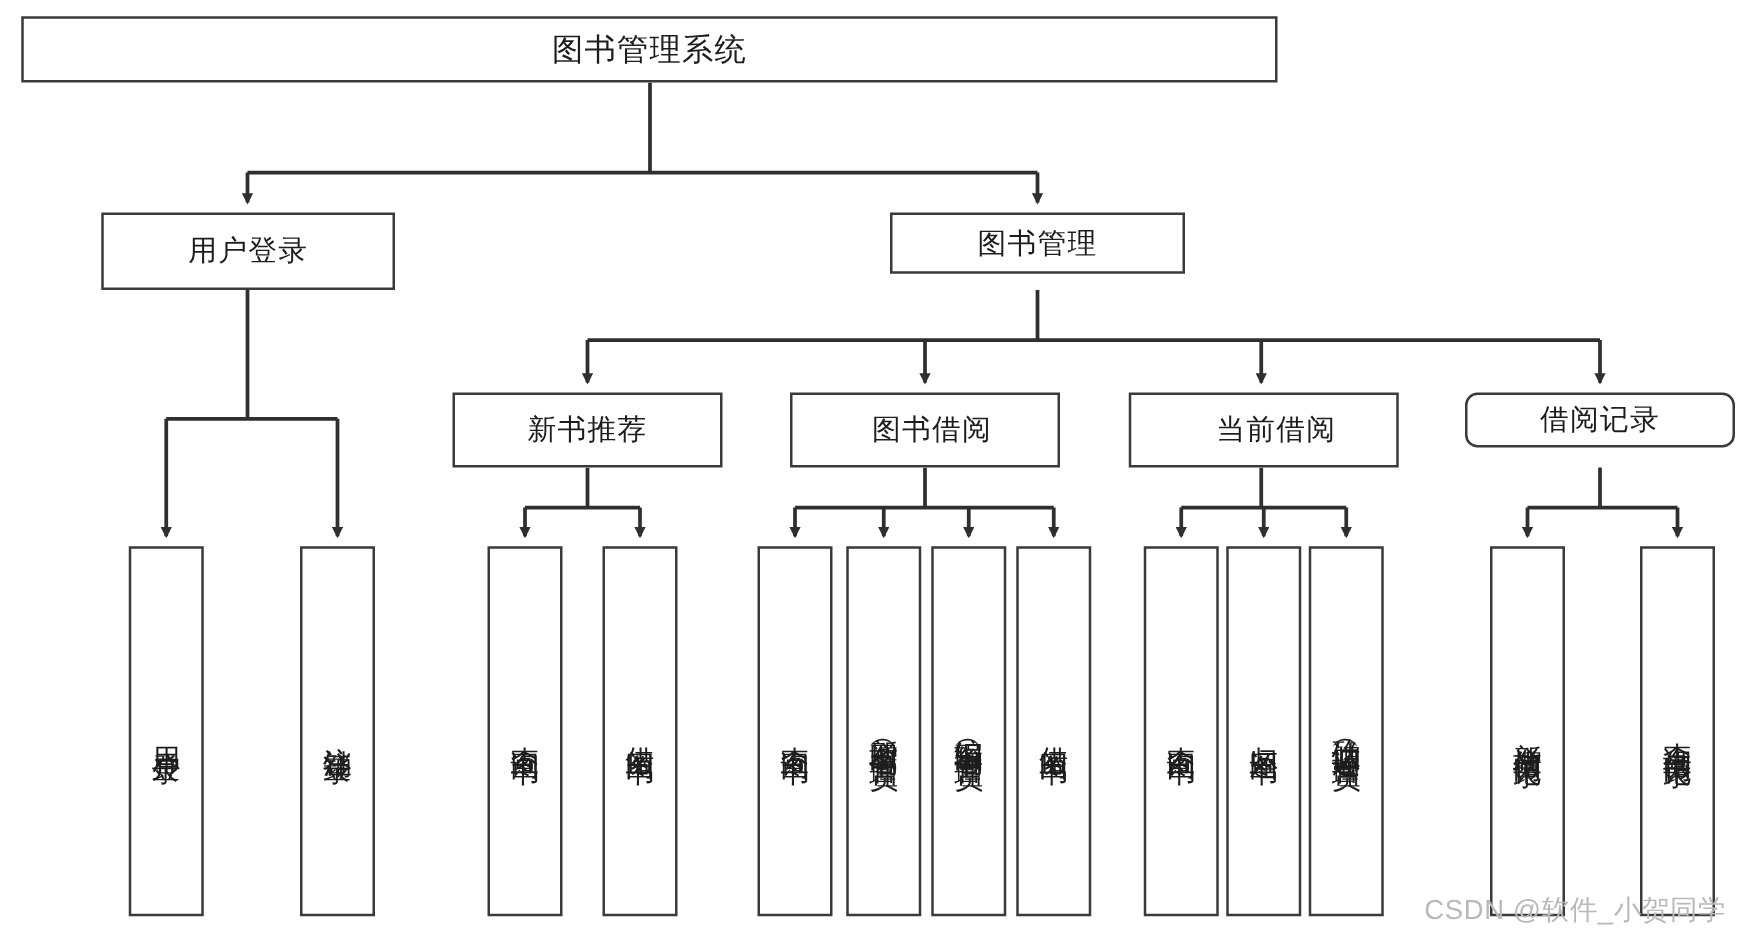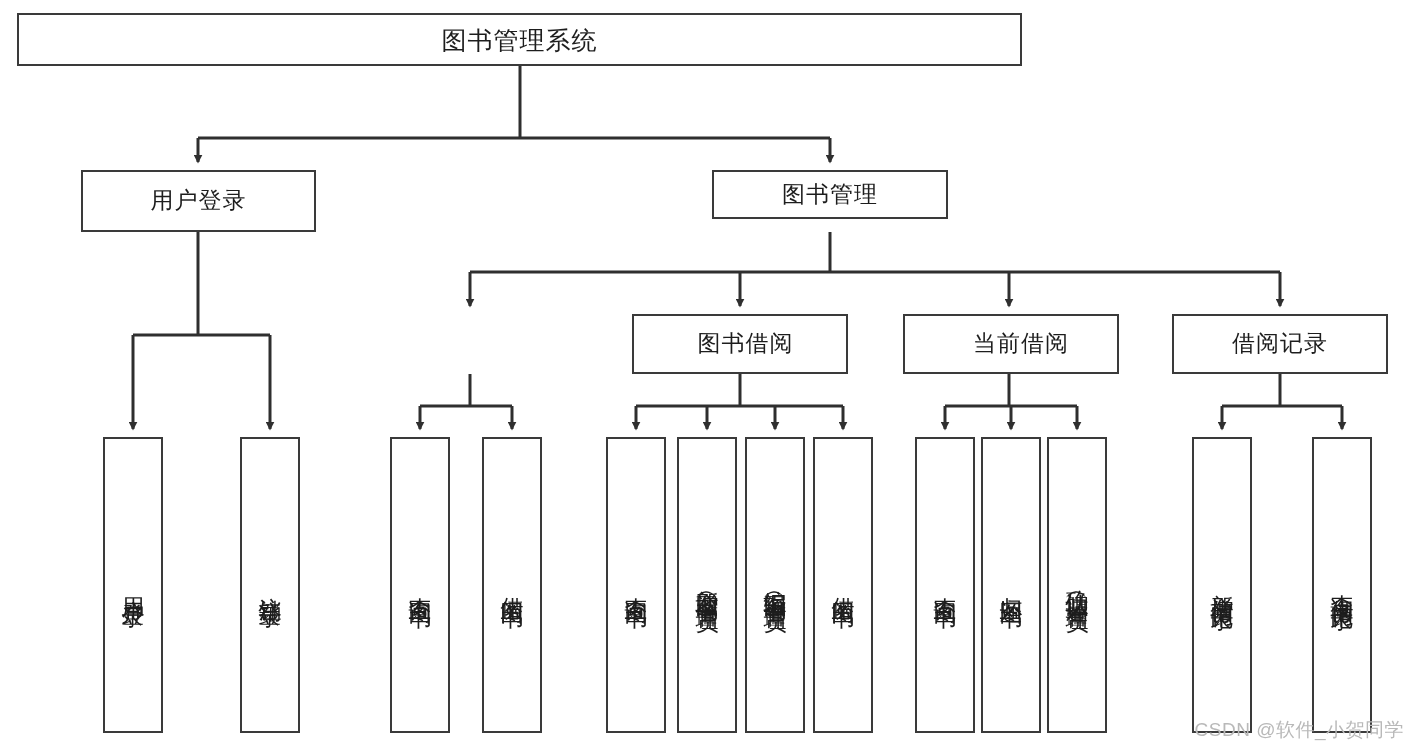--- a/index.html
+++ b/index.html
@@ -55,23 +55,23 @@
     display: block;
   }
   .h-label {
     display: block;
   }
   #root-node {
     font-size: 25px;
   }
   #watermark {
     position: absolute;
-    right: 1px;
+    right: 24px;
     bottom: 4px;
-    font-size: 19px;
+    font-size: 22px;
     color: #b9b9b9;
     letter-spacing: 0.5px;
     white-space: nowrap;
     user-select: none;
     margin-top: 20px;
   }
 </style>
 </head>
 <body>
 
@@ -131,27 +131,30 @@
     <span class="h-label">图书管理系统</span>
   </div>
 
   <div class="node h-node" style="left:81px; top:170px; width:235px; height:62px;">
     <span class="h-label">用户登录</span>
   </div>
   <div class="node h-node" style="left:712px; top:170px; width:236px; height:49px;">
     <span class="h-label">图书管理</span>
   </div>
 
+  <div class="node h-node" style="left:362px; top:314px; width:216px; height:60px;">
+    <span class="h-label">新书推荐</span>
+  </div>
   <div class="node h-node" style="left:632px; top:314px; width:216px; height:60px;padding-left:11px;">
     <span class="h-label">图书借阅</span>
   </div>
   <div class="node h-node" style="left:903px; top:314px; width:216px; height:60px;padding-left:20px;">
     <span class="h-label">当前借阅</span>
   </div>
-  <div class="node h-node" style="left:1172px; top:314px; width:216px; height:60px;">
+  <div class="node h-node" style="left:1172px; top:314px; width:216px; height:44px;border-radius:10px;">
     <span class="h-label">借阅记录</span>
   </div>
 
   <div class="node v-node" style="left:103px; top:437px; width:60px; height:296px;">
     <span class="v-label">用户登录</span>
   </div>
   <div class="node v-node" style="left:240px; top:437px; width:60px; height:296px;">
     <span class="v-label">注销登录</span>
   </div>
 

